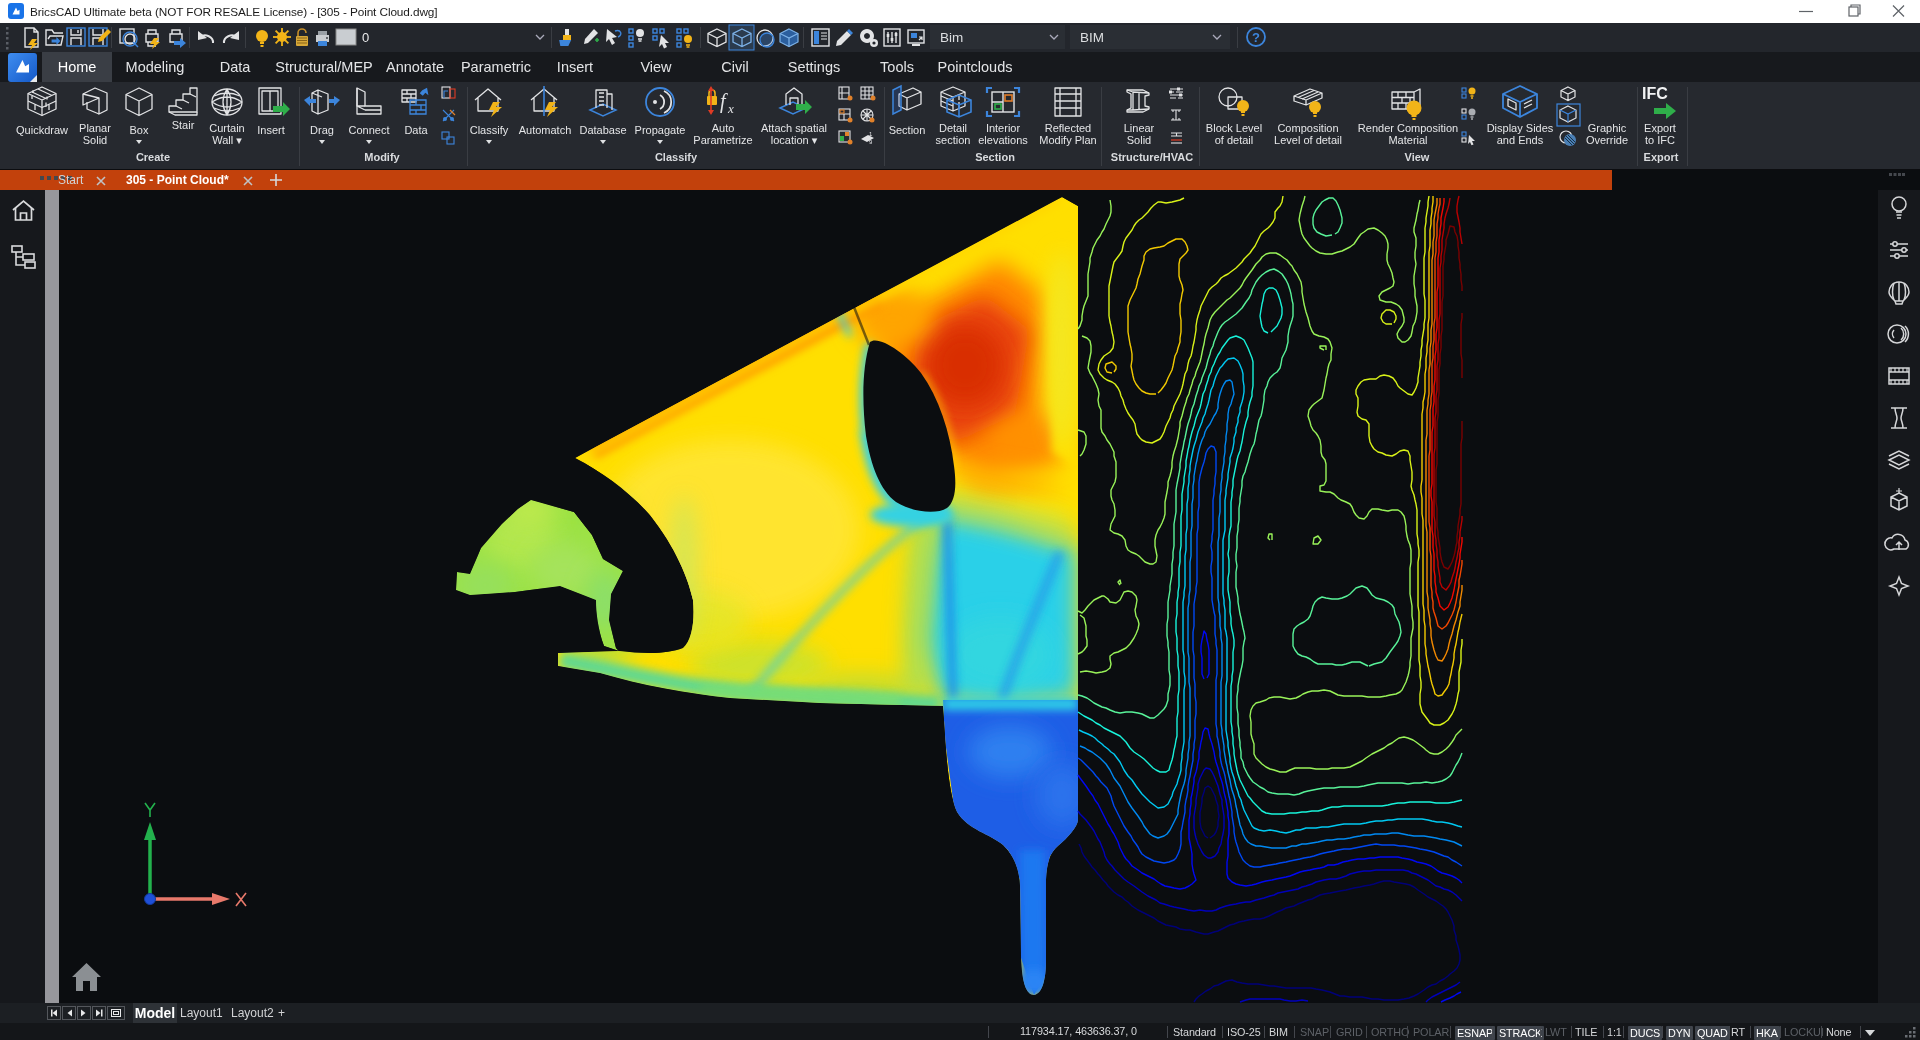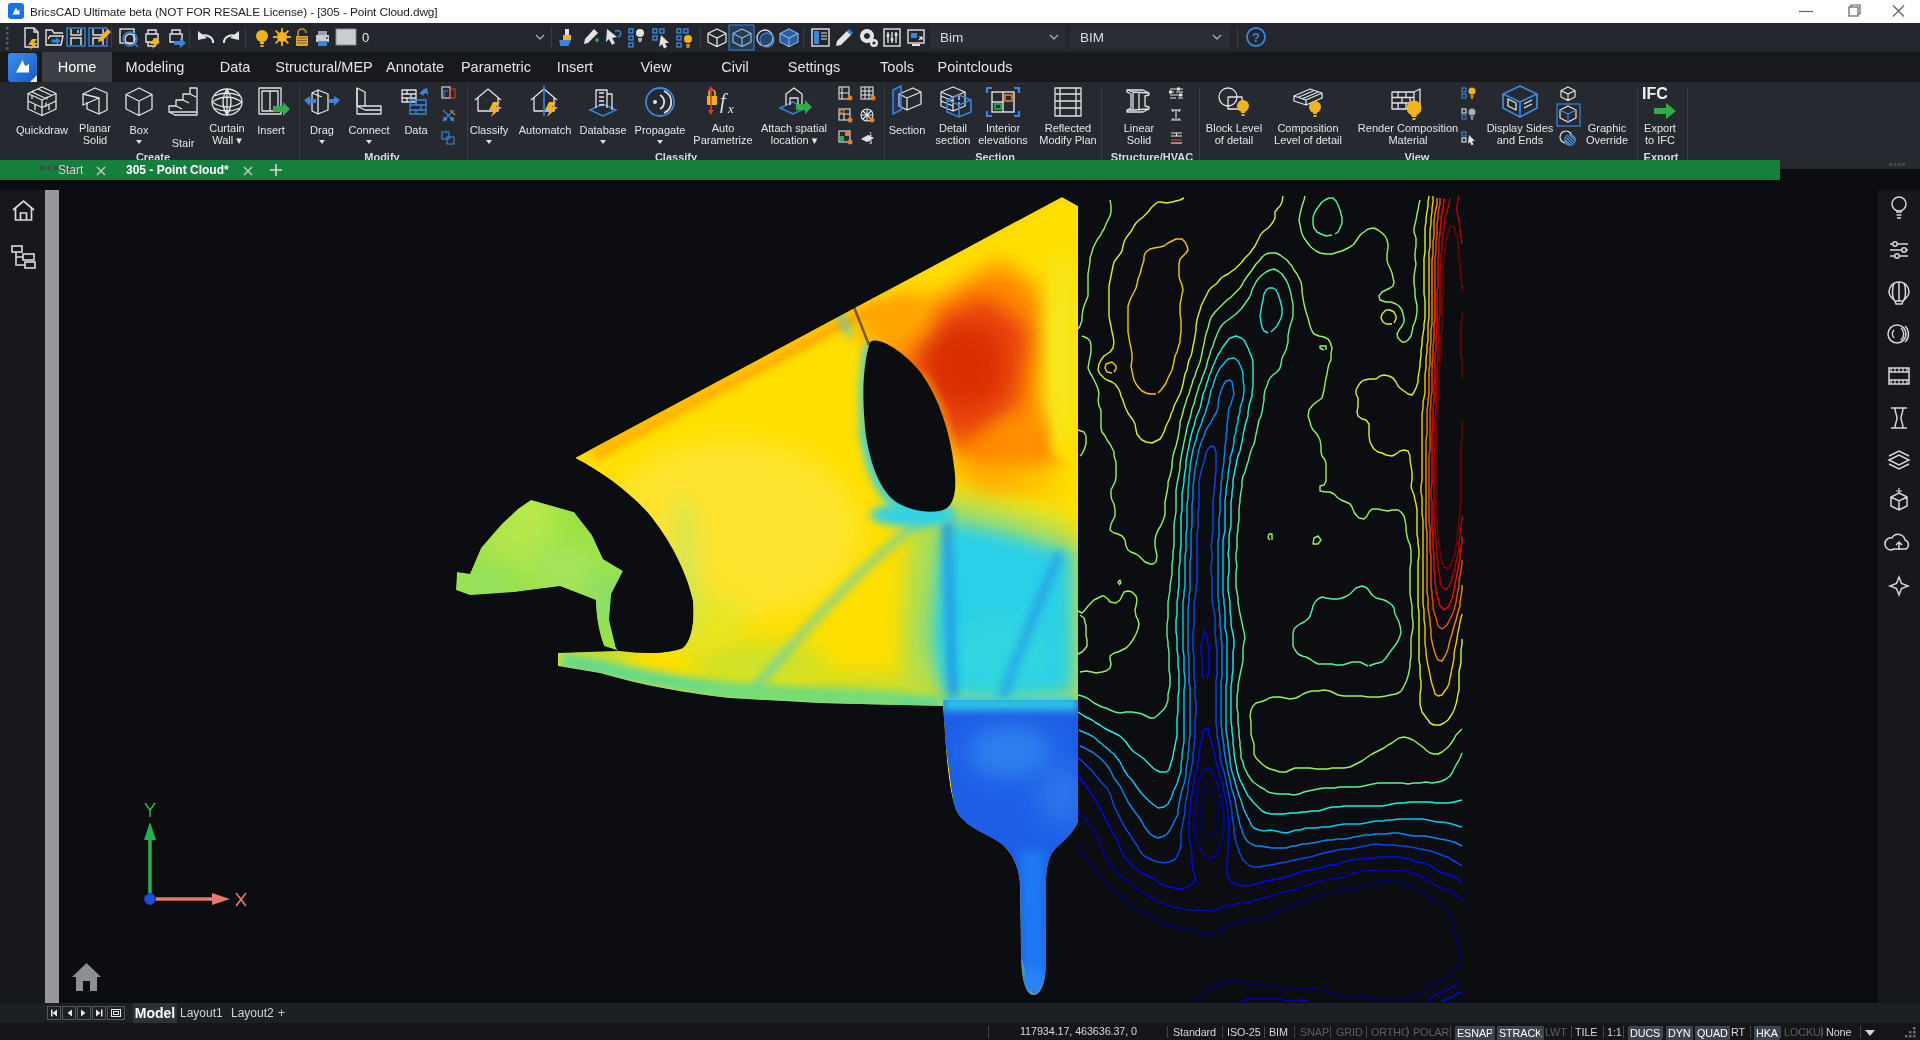--- a/index.html
+++ b/index.html
@@ -1,21 +1,21 @@
 <!DOCTYPE html>
 <html><head><meta charset="utf-8"><style>
 *{margin:0;padding:0;box-sizing:border-box}
 html,body{width:1920px;height:1040px;overflow:hidden;background:#0b0d10;font-family:"Liberation Sans",sans-serif;}
 .abs{position:absolute}
 #title{left:0;top:0;width:1920px;height:23px;background:#fff;}
 #title .t{left:30px;top:5px;font-size:11.8px;letter-spacing:-0.1px;color:#1b1b1b}
 #qat{left:0;top:23px;width:1920px;height:29px;background:#23262c}
 #tabrow{left:0;top:52px;width:1920px;height:30px;background:#17191d}
 #ribbon{left:0;top:82px;width:1920px;height:88px;background:#26292f;border-bottom:1px solid #0c0d10}
-#docbar{left:0;top:160px;width:1780px;height:20px;background:#15803d}
+#docbar{left:0;top:170px;width:1612px;height:20px;background:#c2410c}
 #leftbar{left:0;top:190px;width:45px;height:813px;background:#16181c}
 #greystrip{left:45px;top:190px;width:14px;height:813px;background:#97979c}
 #canvas{left:59px;top:190px;width:1819px;height:813px;background:#0b0d10}
 #rightbar{left:1878px;top:190px;width:42px;height:813px;background:#16181c}
 #layoutbar{left:0;top:1003px;width:1920px;height:20px;background:#1c1f23}
 #statusbar{left:0;top:1023px;width:1920px;height:17px;background:#141619}
 .tab{top:0;height:30px;line-height:30px;font-size:14.5px;color:#e3e4e6;text-align:center}
 .rl{font-size:11px;color:#e4e5e7;text-align:center;line-height:11.5px;white-space:pre}
 .gl{font-size:11px;font-weight:bold;color:#d9dbde;text-align:center}
 .rsep{top:87px;width:1px;height:79px;background:#3a3d43}
@@ -260,21 +260,21 @@
 Solid</div>
 <svg class="abs" style="left:119px;top:84px" width="40" height="38" viewBox="0 0 40 38">
     <path fill="none" stroke="#e2e3e5" stroke-width="1.3" stroke-linejoin="round" d="M20,4 L33,10.5 L33,25 L20,31.5 L7,25 L7,10.5 Z M7,10.5 L20,17 L33,10.5 M20,17 L20,31.5"></path>
   </svg>
 <div class="abs rl" style="left:79px;top:125px;width:120px">Box</div>
 <div class="abs caret" style="left:136px;top:140px"></div>
 <svg class="abs" style="left:163px;top:84px" width="40" height="38" viewBox="0 0 40 38">
     <path fill="none" stroke="#e2e3e5" stroke-width="1.3" stroke-linejoin="round" d="M6,28 L6,22 L13,22 L13,16 L20,16 L20,10 L27,10 L27,4 L34,4 L34,10 L34,28 Z"></path>
     <path fill="none" stroke="#e2e3e5" stroke-width="1.3" stroke-linejoin="round" d="M6,28 L12,31 L34,31 L34,28 M13,22 L19,25 M20,16 L26,19 M27,10 L33,13"></path>
   </svg>
-<div class="abs rl" style="left:123px;top:138px;width:120px">Stair</div>
+<div class="abs rl" style="left:123px;top:120px;width:120px">Stair</div>
 <svg class="abs" style="left:207px;top:84px" width="40" height="38" viewBox="0 0 40 38">
     <ellipse fill="none" stroke="#e2e3e5" stroke-width="1.3" stroke-linejoin="round" cx="20" cy="18" rx="15" ry="13"></ellipse>
     <path fill="none" stroke="#e2e3e5" stroke-width="1.3" stroke-linejoin="round" d="M5,18 Q20,8 35,18 M5,18 Q20,28 35,18 M20,5 Q12,18 20,31 M20,5 Q28,18 20,31 M20,5 L20,31 M7,12 Q20,6 33,12 M7,24 Q20,30 33,24"></path>
   </svg>
 <div class="abs rl" style="left:167px;top:123px;width:120px">Curtain
 Wall ▾</div>
 <svg class="abs" style="left:251px;top:84px" width="40" height="38" viewBox="0 0 40 38">
     <rect fill="none" stroke="#e2e3e5" stroke-width="1.3" stroke-linejoin="round" x="8" y="4" width="22" height="26"></rect>
     <rect fill="none" stroke="#e2e3e5" stroke-width="1.3" stroke-linejoin="round" x="11" y="7" width="16" height="20"></rect>
     <path fill="none" stroke="#e2e3e5" stroke-width="1.3" stroke-linejoin="round" d="M19,7 V27"></path>

